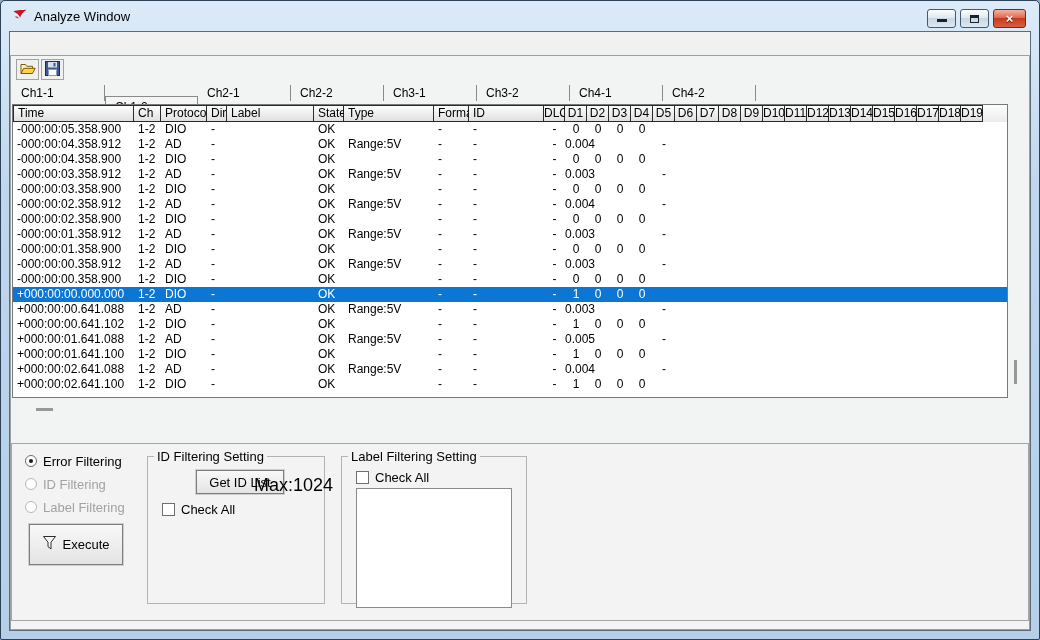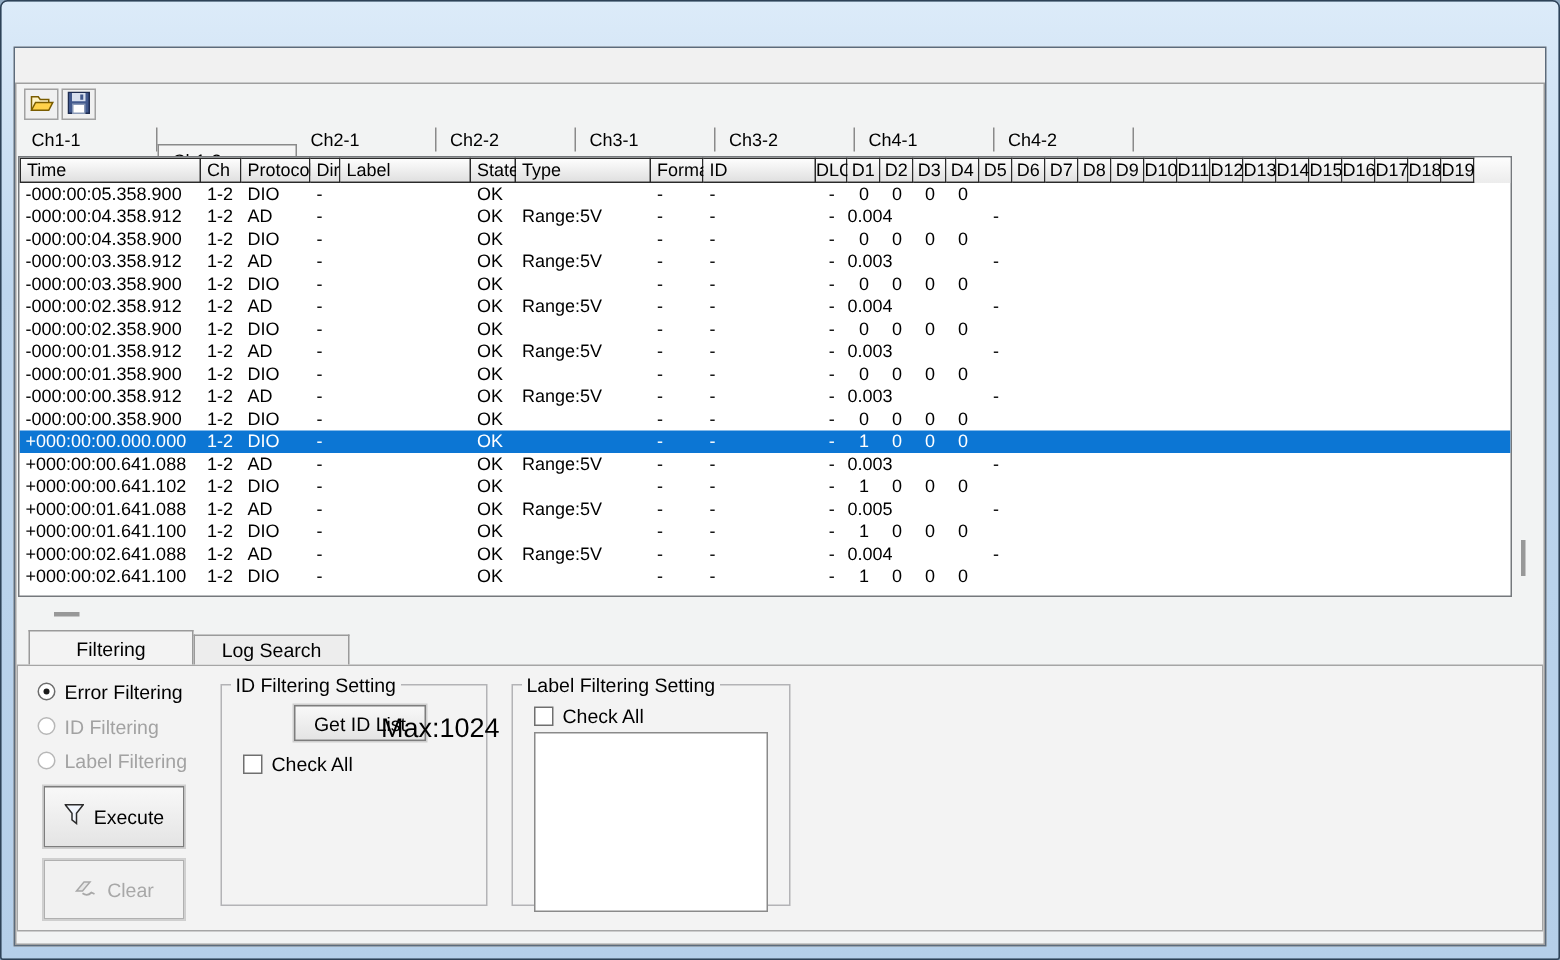--- a/index.html
+++ b/index.html
@@ -101,20 +101,40 @@
   .checkbox{width:13px;height:13px;border:1px solid #6f6f6f;background:#fff;margin-right:6px;}
   .id-check{left:14px;top:38px;}
   .label-check{left:14px;top:6px;}
   .listbox{position:absolute;left:14px;top:24px;width:156px;height:120px;
     border:1px solid #8a8a8a;background:#fff;}
 </style>
 </head>
 <body>
 
 <div class="window">
+  <div class="titlebar">
+    <span class="app-icon">
+      <svg width="16" height="16" viewBox="0 0 16 16">
+        <path d="M1.5 3.5 C5.5 1.5, 11 2.2, 14.5 1.8 C10.5 4.8, 9.2 6.2, 8.2 9.8 C7.2 6.5, 4.5 5.2, 1.5 3.5 z" fill="#c41624"></path>
+        <path d="M3 8.5 C4.8 8.2, 6 8.8, 6.8 10.5 C5.2 10.2, 4 9.6, 3 8.5 z" fill="#c41624"></path>
+      </svg>
+    </span>
+    <span class="title">Analyze Window</span>
+    <div class="win-controls">
+      <div class="winbtn">
+        <span class="glyph-min"></span>
+      </div>
+      <div class="winbtn">
+        <span class="glyph-max"></span>
+      </div>
+      <div class="winbtn close">
+        <span class="glyph-close">×</span>
+      </div>
+    </div>
+  </div>
 
   <div class="client">
 
     <div class="tab-page">
 
       <div class="toolbar">
         <button class="tbtn">
           <span>
             <svg width="16" height="13" viewBox="0 0 16 13">
               <path d="M1 11.5 V2.5 h4.5 l1.3 1.8 H12.5 V6" fill="#fff3c6" stroke="#7a5c00" stroke-width="1"></path>
@@ -736,24 +756,20 @@
               <div class="tcell center" style="width: 22px;"></div>
               <div class="tcell center" style="width: 22px;"></div>
               <div class="tcell center" style="width: 22px;"></div>
             </div>
           </div>
       </div>
 
       <div class="h-splitter"></div>
       <div class="v-splitter"></div>
 
-      <div class="filter-tabs">
-        <div class="ftab active">Filtering</div>
-        <div class="ftab">Log Search</div>
-      </div>
 
       <div class="filter-page">
         <div class="radio-group" id="radio-group">
             <div class="radio-row">
               <span class="radio selected"></span>
               <span class="radio-label">Error Filtering</span>
             </div>
             <div class="radio-row disabled">
               <span class="radio"></span>
               <span class="radio-label">ID Filtering</span>
@@ -766,29 +782,20 @@
 
         <button class="cmd-btn execute">
           <span>
             <svg width="13" height="14" viewBox="0 0 13 14">
               <path d="M0.5 0.5 h12 L8 6.2 v6.8 L5 10.6 V6.2 z" fill="#f2f6fd" stroke="#2c2c2c"></path>
             </svg>
           </span>
           <span>Execute</span>
         </button>
 
-        <button class="cmd-btn clear" disabled="">
-          <span>
-            <svg width="15" height="12" viewBox="0 0 15 12">
-              <path d="M2 8 L7 2 h4 L6 8 z" fill="#e6e6e6" stroke="#a8a8a8"></path>
-              <path d="M6 9.5 c2 1.5 4 1.5 6-0.5 l2 1" fill="none" stroke="#a8a8a8" stroke-width="1.2"></path>
-            </svg>
-          </span>
-          <span>Clear</span>
-        </button>
 
         <fieldset class="group id-group">
           <legend>ID Filtering Setting</legend>
           <button class="cmd-btn small">Get ID List</button>
           <span class="max-label">Max:1024</span>
           <label class="checkbox-row id-check">
             <span class="checkbox"></span>
             <span>Check All</span>
           </label>
         </fieldset>

